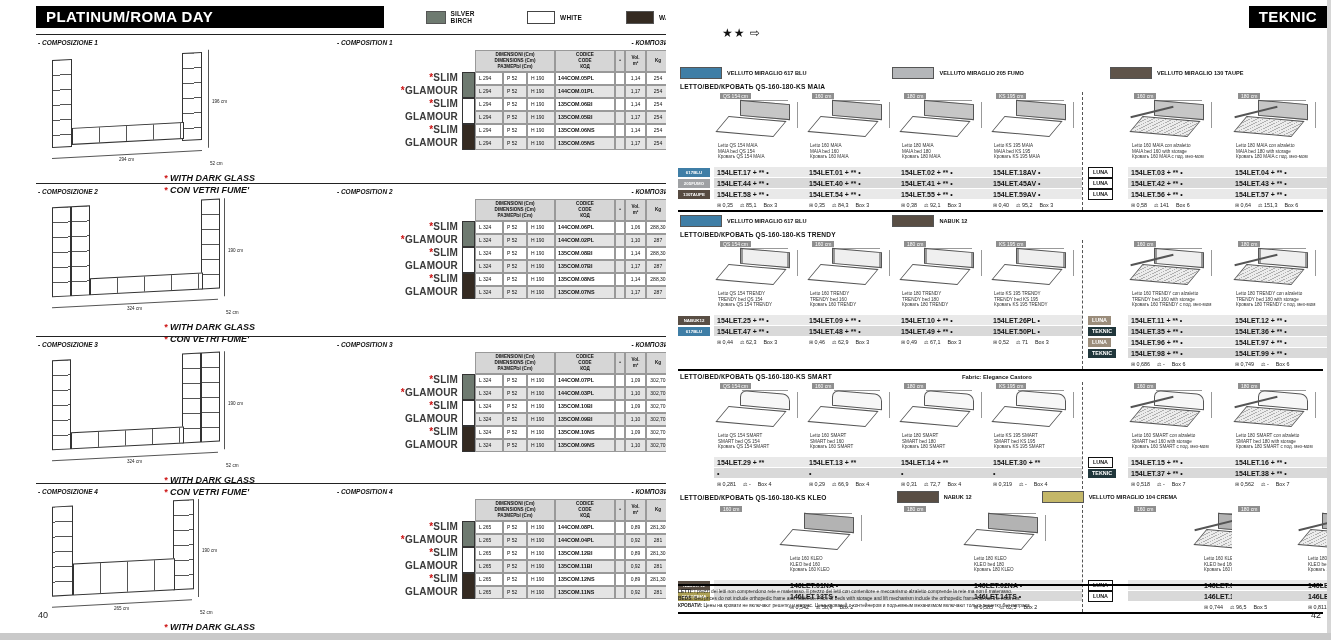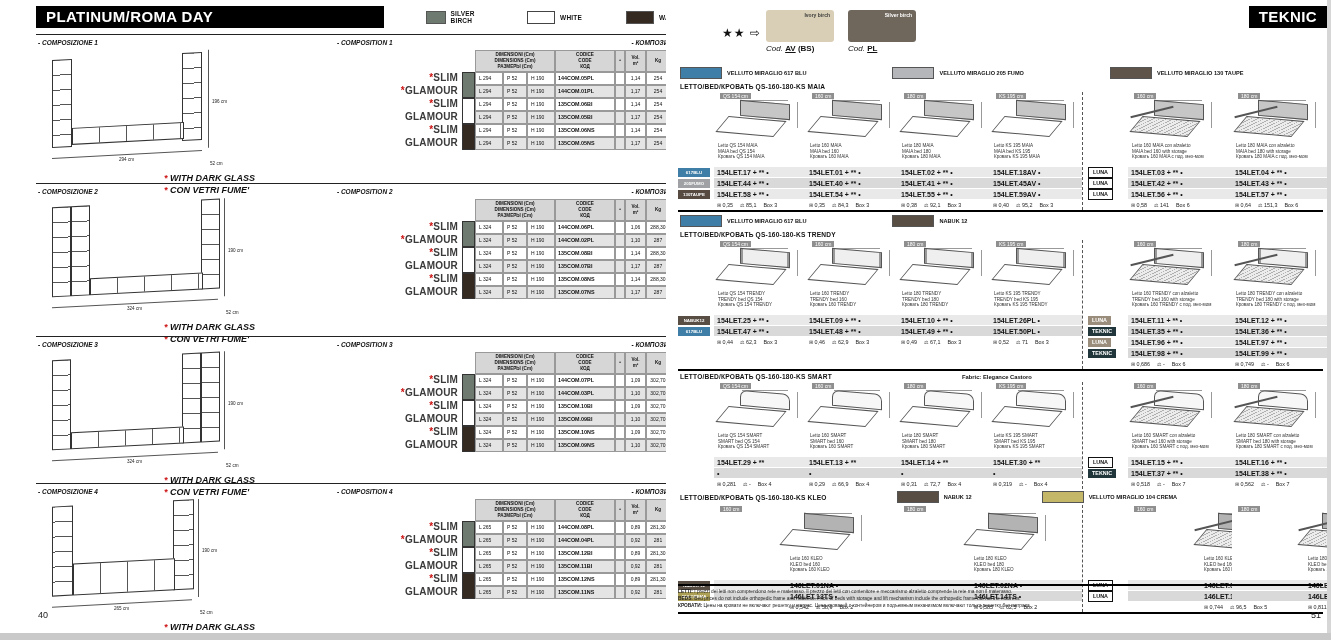--- a/index.html
+++ b/index.html
@@ -561,34 +561,20 @@
     </div>
   <div class="page-num" id="pn-left">40</div>
 </div>
 
 <div class="page" id="page-right">
   <div class="title-bar" id="rp-title-bar">TEKNIC</div>
   <div id="stars-arrow">
     <span>★★</span>
     <span>⇨</span>
   </div>
-  <div id="woods">
-      <div class="wood-block">
-        <div class="wood-card" style="background: rgb(217, 207, 182);">
-          <span class="wood-name" style="color: rgb(58, 58, 58);">Ivory birch</span>
-        </div>
-        <div class="cod-line"><span class="cod-word">Cod. </span><span class="cod-code">AV</span><span class="cod-extra"> (BS)</span></div>
-      </div>
-      <div class="wood-block">
-        <div class="wood-card" style="background: rgb(111, 103, 92);">
-          <span class="wood-name" style="color: rgb(255, 255, 255);">Silver birch</span>
-        </div>
-        <div class="cod-line"><span class="cod-word">Cod. </span><span class="cod-code">PL</span></div>
-      </div>
-    </div>
   <div id="rp-sections">
       <section class="sec sec-maia sec-heavy">
         <div class="sec-legend">
           <div class="sw-item">
             <span class="sw-box" style="background: rgb(63, 126, 166);"></span>
             <span class="sw-label">VELLUTO MIRAGLIO 617 BLU</span>
           </div>
           <div class="sw-item">
             <span class="sw-box" style="background: rgb(180, 182, 185);"></span>
             <span class="sw-label">VELLUTO MIRAGLIO 205 FUMO</span>
@@ -1135,17 +1121,17 @@
             <span><span class="s-icon">⊞ </span>0,811</span>
           </div>
         </div>
       </section>
     </div>
   <div id="rp-footer">
       <div class="foot-line"><span class="foot-lead">LETTI: </span>I prezzi dei letti non comprendono rete e materasso. Il prezzo dei letti con contenitore e meccanismo alzaletto comprende la rete ma non il materasso.</div>
       <div class="foot-line"><span class="foot-lead">BEDS: </span>Bed prices do not include orthopedic frame and mattress. Price of beds with storage and lift mechanism include the orthopedic frame but not the mattress.</div>
       <div class="foot-line"><span class="foot-lead">КРОВАТИ: </span>Цены на кровати не включают решетку и матрас. Цена кроватей с контейнером и подъемным механизмом включают только решетку без матраса.</div>
     </div>
-  <div class="page-num" id="pn-right">51</div>
+  <div class="page-num" id="pn-right">42</div>
 </div>
 
 <div id="right-strip"></div>
 <div id="bottom-strip"></div>
 
 </body></html>

